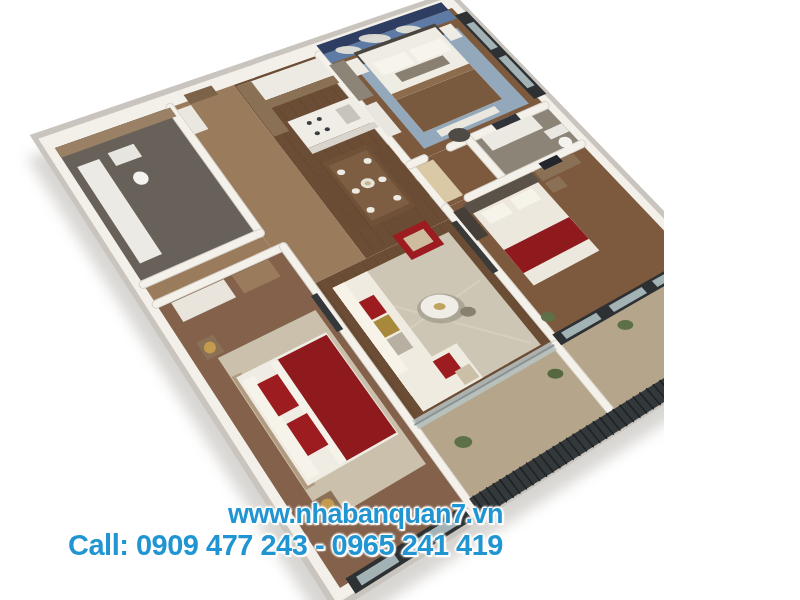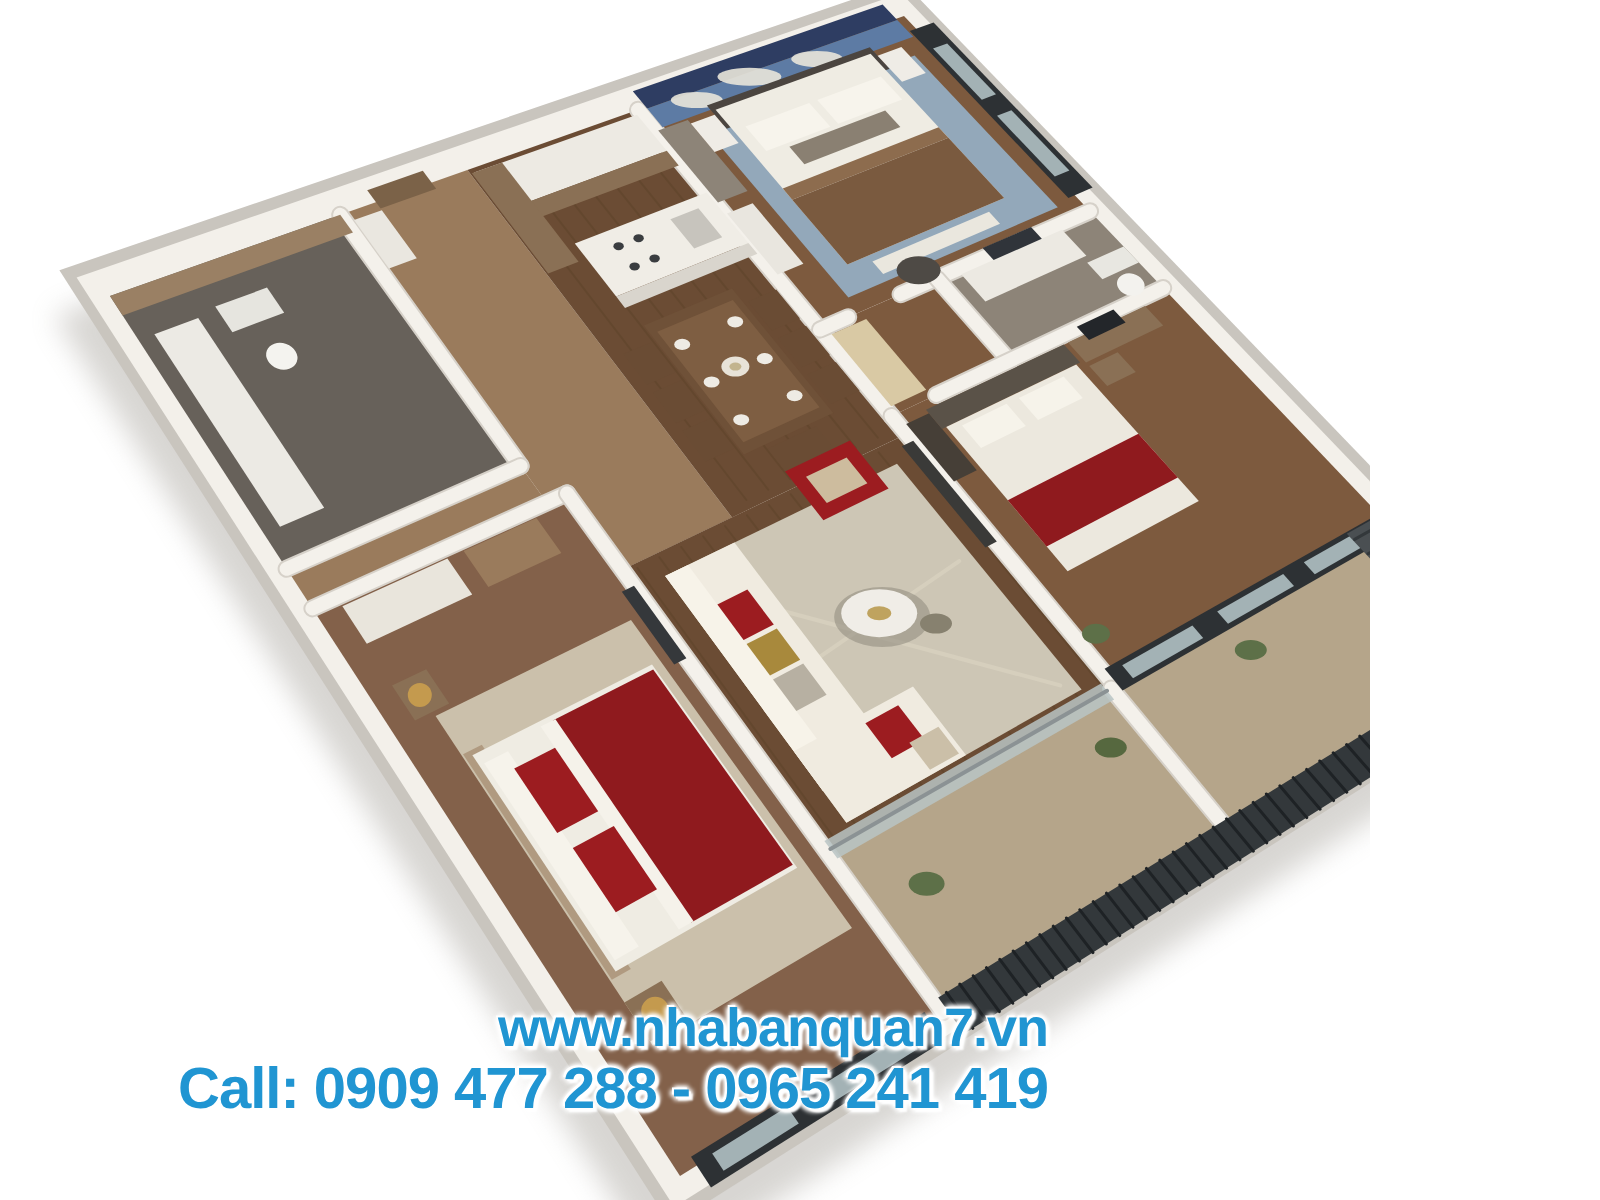--- a/index.html
+++ b/index.html
@@ -1,17 +1,17 @@
 <!DOCTYPE html>
 <html><head>
 <meta charset="utf-8">
 <style>
   html,body{margin:0;padding:0;background:#fff;}
   .canvas{position:relative;width:664px;height:600px;background:#ffffff;overflow:hidden;
-          font-family:"Liberation Sans",sans-serif;padding-left:21px;}
+          font-family:"Liberation Sans",sans-serif;}
   #floorplan{position:absolute;left:0;top:0;}
   .watermark{position:absolute;top:499px;right:161px;text-align:right;font-weight:bold;
              color:#2095d2;
              text-shadow:-2px 0 2px #fff,2px 0 2px #fff,0 -2px 2px #fff,0 2px 2px #fff,
                          -1px -1px 0 #fff,1px 1px 0 #fff,2px 2px 1px #fff;}
   .wm-url{font-size:27px;line-height:30px;letter-spacing:-0.5px;}
   .wm-phone{font-size:29px;line-height:33px;letter-spacing:-0.5px;}
 </style>
 </head>
 <body>
@@ -248,15 +248,15 @@
         <line x1="710.7" y1="305.4" x2="730.6" y2="293.5" stroke="#33383b" stroke-width="1.5" stroke-linecap="round"></line>
         <line x1="717.4" y1="312.6" x2="737.4" y2="300.5" stroke="#33383b" stroke-width="1.5" stroke-linecap="round"></line>
         <line x1="724.1" y1="319.7" x2="744.1" y2="307.5" stroke="#33383b" stroke-width="1.5" stroke-linecap="round"></line>
         <line x1="730.8" y1="326.8" x2="750.8" y2="314.6" stroke="#33383b" stroke-width="1.5" stroke-linecap="round"></line>
         <line x1="737.5" y1="334.0" x2="757.5" y2="321.6" stroke="#33383b" stroke-width="1.5" stroke-linecap="round"></line>
       </g>
   </svg>
 
   <div class="watermark">
     <div class="wm-url">www.nhabanquan7.vn</div>
-    <div class="wm-phone">Call: 0909 477 288 - 0965 241 419</div>
+    <div class="wm-phone">Call: 0909 477 243 - 0965 241 419</div>
   </div>
 </div>
 
 </body></html>

